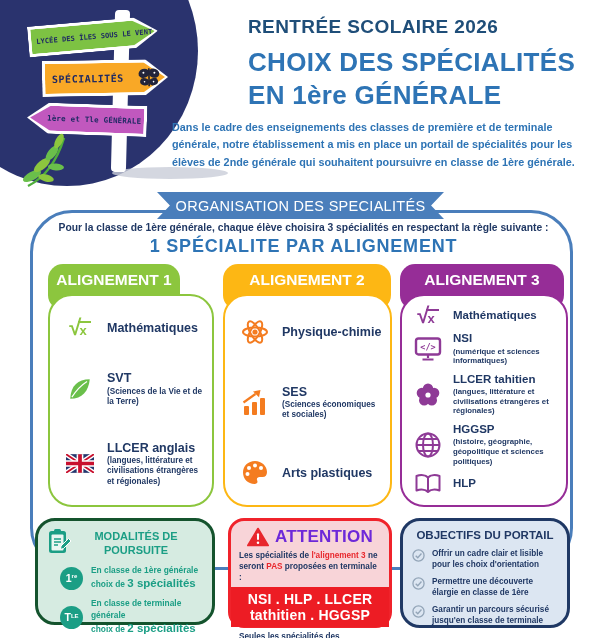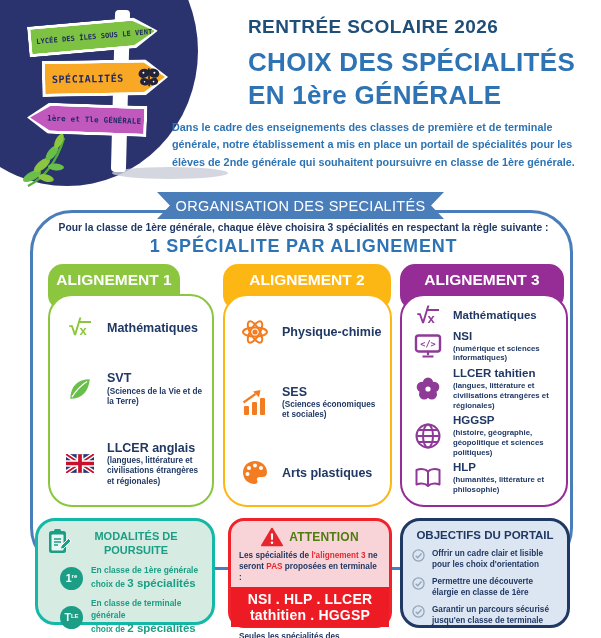--- a/index.html
+++ b/index.html
@@ -64,36 +64,36 @@
   .spec-label{display:block;font-size:12.5px;font-weight:bold;color:#203864;line-height:1.15;}
   .col3-c .spec-label{font-size:11.5px;}
   .spec-sub{display:block;font-size:8.2px;font-weight:bold;color:#203864;line-height:1.25;margin-top:1px;}
   .col3-c .spec-sub{font-size:7.8px;}
   .sqrtx{font-weight:bold;display:inline-flex;align-items:flex-start;}
   .rad{font-size:22px;line-height:.9;}
   .radx{font-size:13px;border-top:2.5px solid currentColor;padding:1px 4px 0 1px;margin-left:-3px;margin-top:3px;line-height:1;}
 
   
   .box{position:absolute;top:518px;box-sizing:border-box;z-index:4;}
-  .box-modalites{left:35px;width:180px;height:107px;background:#D6EBE1;border:3px solid #14b8a6;
+  .box-modalites{left:35px;width:180px;height:107px;background:#D6EBE1;border:3px solid #14532d;
                  border-radius:20px;padding:8px 10px 6px;}
   .clipboard{position:absolute;left:8px;top:7px;}
   .mod-title{text-align:center;color:#1B9E85;font-weight:bold;font-size:11px;line-height:1.3;padding-left:22px;}
   .mod-row{display:flex;align-items:center;gap:8px;margin-top:7px;padding-left:12px;}
   .badge{width:23px;height:23px;border-radius:50%;background:#1B9E85;color:#fff;font-weight:bold;
          display:flex;align-items:center;justify-content:center;flex:none;}
   .badge-main{font-size:10.5px;line-height:1;}
   .badge-sup{font-size:6px;line-height:1;margin-top:-4px;}
   .mod-text{color:#1B9E85;font-size:8.4px;font-weight:bold;line-height:1.35;}
   .mod-big{font-size:11.5px;}
 
   .box-attention{left:228px;width:164px;height:110px;background:#F8D4D8;border:3px solid #F0232B;
                  border-radius:16px;padding:6px 8px;}
   .att-title-row{display:flex;align-items:center;justify-content:center;gap:6px;}
-  .att-title{color:#4d7c0f;font-weight:bold;font-size:12px;letter-spacing:.2px;}
+  .att-title{color:#6d28d9;font-weight:bold;font-size:17px;letter-spacing:.2px;}
   .att-body,.att-footer{font-size:8.2px;font-weight:bold;color:#203864;line-height:1.35;}
   .att-body{margin-top:3px;}
   .att-red{color:#E8272D;}
   .att-strip{margin:4px -8px;background:#ED1C24;color:#fff;font-weight:bold;font-size:14px;
              text-align:center;padding:4px 1px;letter-spacing:.2px;}
   .att-green{color:#8CC63E;}
   .att-amber{color:#FDB714;}
 
   .box-objectifs{left:400px;width:170px;height:110px;background:#DCE6F2;border:3px solid #1F3864;
                  border-radius:20px;padding:8px 9px 4px;}
@@ -307,21 +307,20 @@
     </div>
     <div class="spec-item">
       <span class="icon-box">
         <svg width="28" height="22" viewBox="0 0 28 22" fill="none" stroke="#8E3A96" stroke-width="2" stroke-linejoin="round">
           <path d="M14 4.5 C11.5 1.8 6.5 1.5 2.5 3 V17.5 C6.5 16 11.5 16.3 14 19 C16.5 16.3 21.5 16 25.5 17.5 V3 C21.5 1.5 16.5 1.8 14 4.5 Z"></path>
           <path d="M14 4.5 V19"></path>
         </svg>
       </span>
       <span>
         <span class="spec-label">HLP</span>
-        <span class="spec-sub">(humanités, littérature et philosophie)</span>
       </span>
     </div>
   </div>
 
   <div class="box box-modalites">
     <svg class="clipboard" width="27" height="27" viewBox="0 0 27 27">
       <rect x="3" y="3" width="17" height="22" rx="2.5" fill="#1B9E85"></rect>
       <rect x="5.5" y="6.5" width="12" height="16" rx="1" fill="#E9F6F1"></rect>
       <rect x="8" y="1" width="7" height="4.5" rx="1.5" fill="#1B9E85"></rect>
       <path d="M8 11 H15 M8 14 H15 M8 17 H12" stroke="#1B9E85" stroke-width="1.4"></path>

